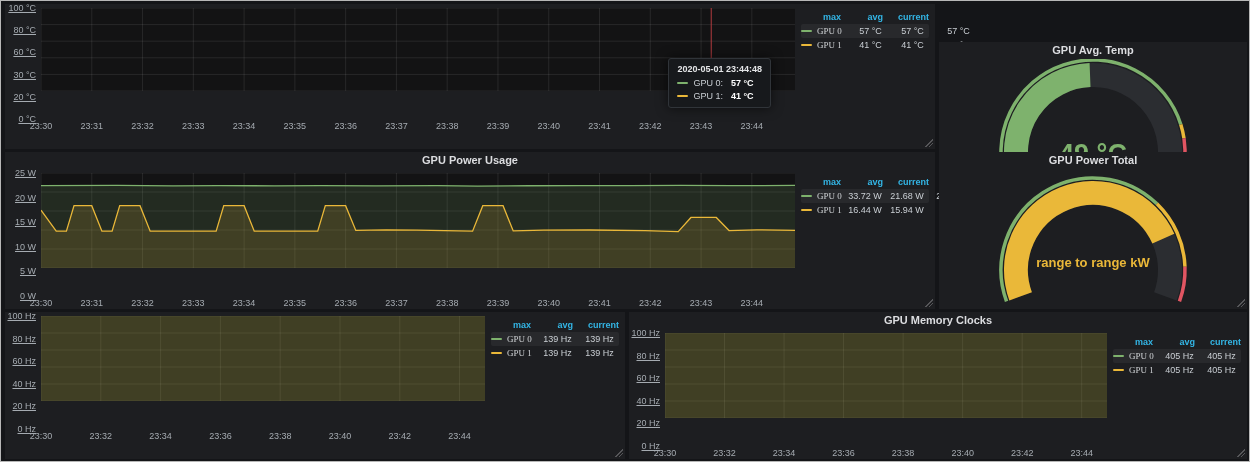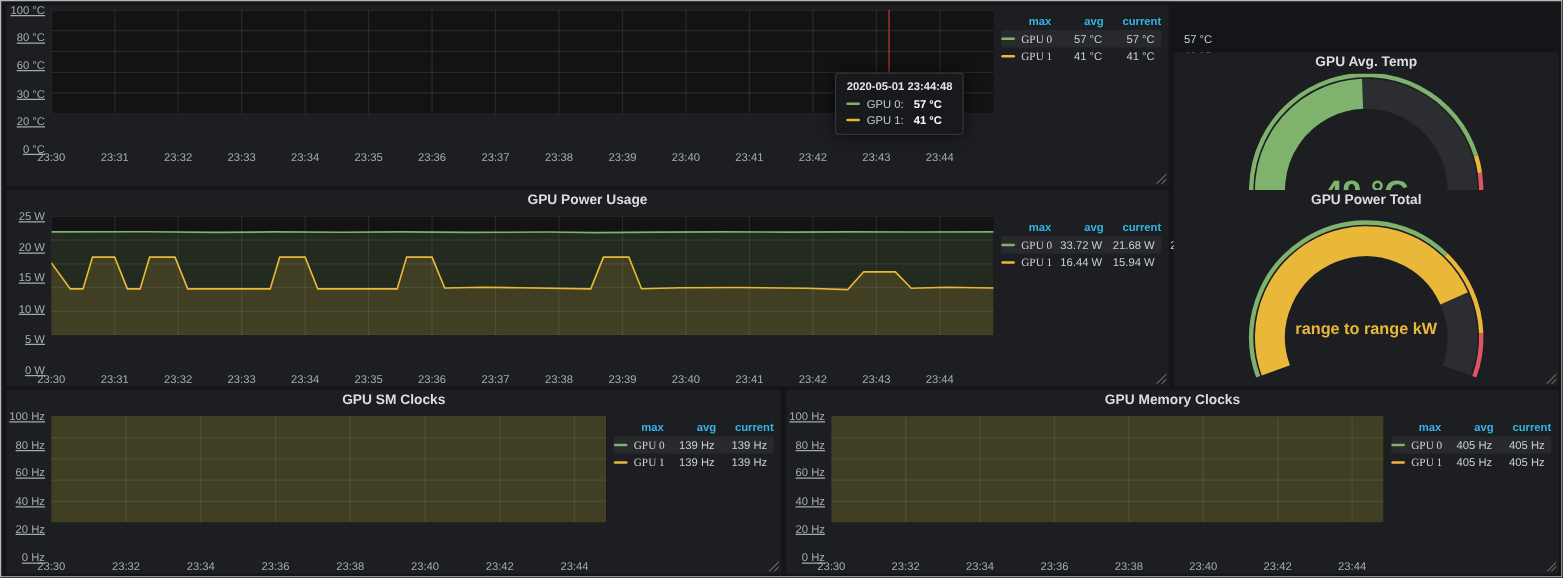--- a/index.html
+++ b/index.html
@@ -261,23 +261,20 @@
           <path d="M 67.55 132.47 A 92 92 0 0 1 217.91 34.82" fill="none" stroke="#7eb26d" stroke-width="3.5"></path>
           <path d="M 217.91 34.82 A 92 92 0 0 1 245.94 97.79" fill="none" stroke="#eab839" stroke-width="3.5"></path>
           <path d="M 245.94 97.79 A 92 92 0 0 1 240.45 132.47" fill="none" stroke="#e15562" stroke-width="3.5"></path>
         </svg>
       <div class="gauge-value" style="color: rgb(234, 184, 57);">range to range kW</div>
     </div>
     <div class="resize-handle"></div>
   </div>
 
   <div class="panel" id="panel-gpu-sm-clocks" style="left:4px;top:311px;width:620px;height:147px;">
-    <div class="panel-title">
-      <span>GPU SM Clocks</span>
-    </div>
     <div class="graph-body">
       <div class="y-axis">
           <div class="y-inner">
             <div class="y-tick" style="top: 0%;">100 Hz</div>
             <div class="y-tick" style="top: 20%;">80 Hz</div>
             <div class="y-tick" style="top: 40%;">60 Hz</div>
             <div class="y-tick" style="top: 60%;">40 Hz</div>
             <div class="y-tick" style="top: 80%;">20 Hz</div>
             <div class="y-tick" style="top: 100%;">0 Hz</div>
           </div>

